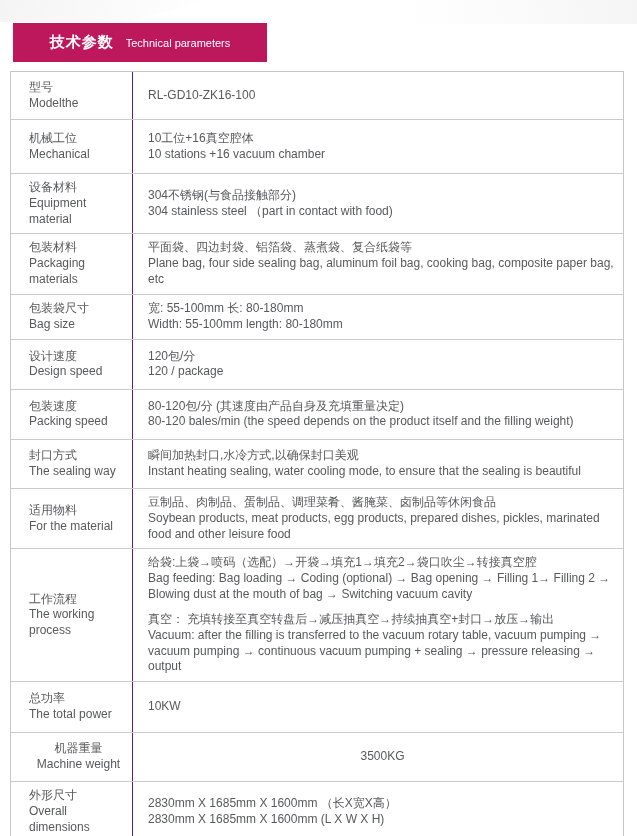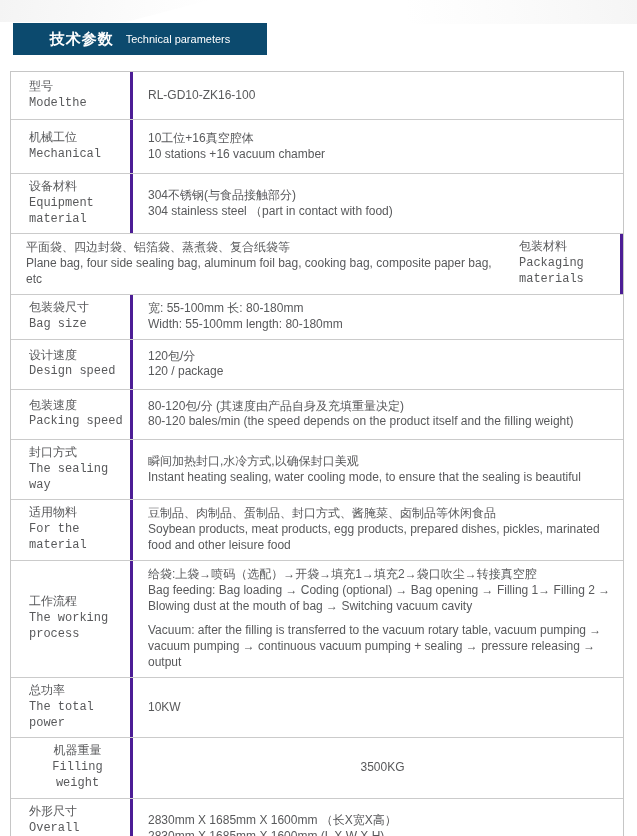--- a/index.html
+++ b/index.html
@@ -14,43 +14,42 @@
   .bg-shade-left {
     position: absolute; left: 0; top: 0; width: 210px; height: 22px;
     background: linear-gradient(100deg, #f4f4f4 0%, #fbfbfb 60%, #ffffff 100%);
     clip-path: polygon(0 0, 100% 0, 60% 100%, 0 100%);
   }
   .bg-shade-right {
     position: absolute; right: 0; top: 0; width: 230px; height: 24px;
     background: linear-gradient(260deg, #f5f5f5 0%, #fbfbfb 55%, #ffffff 100%);
   }
   .banner {
-    position: absolute; left: 13px; top: 23px; width: 254px; height: 32px;
-    background: #0c4a6e;
+    position: absolute; left: 13px; top: 23px; width: 254px; height: 39px;
+    background: #be185d;
     display: flex; align-items: center; justify-content: center;
     gap: 12px; color: #ffffff; white-space: nowrap;
   }
   .banner .cn { font-size: 15px; font-weight: bold; letter-spacing: 1px; }
   .banner .en { font-size: 11px; font-weight: 500; }
   .spec-table {
     position: absolute; left: 10px; top: 71px; width: 614px;
     border: 1px solid #c6c6c6;
     background: #ffffff;
     display: flex; flex-direction: column;
   }
   .t-row { display: flex; border-bottom: 1px solid #cbcbcb; }
   .t-row:last-child { border-bottom: none; }
   .cell {
     display: flex; flex-direction: column; justify-content: center;
     font-size: 12px; line-height: 1.32;
   }
   .cell.label {
-    flex: 0 0 122px; border-right: 3px solid #4c1d95;
+    flex: 0 0 122px; border-right: 1px solid #4c1d95;
     padding: 6px 4px 6px 18px;
-    font-family: Liberation Mono, monospace;
   }
   .cell.value { flex: 1 1 auto; padding: 6px 6px 6px 15px; }
   .line:empty { display: none; }
   .group2 { margin-top: 9px; }
   
   .t-row:nth-child(1)  { min-height: 48px; }
   .t-row:nth-child(2)  { min-height: 54px; }
   .t-row:nth-child(3)  { min-height: 49px; }
   .t-row:nth-child(4)  { min-height: 56px; }
   .t-row:nth-child(5)  { min-height: 45px; }
@@ -104,28 +103,28 @@
       <div class="line">设备材料</div>
       <div class="line">Equipment material</div>
     </div>
     <div class="cell value">
       <div class="line">304不锈钢(与食品接触部分)</div>
       <div class="line">304 stainless steel （part in contact with food)</div>
     </div>
   </div>
 
   <div class="t-row">
+    <div class="cell label">
+      <div class="line">包装材料</div>
+      <div class="line">Packaging materials</div>
+    </div>
     <div class="cell value">
       <div class="line">平面袋、四边封袋、铝箔袋、蒸煮袋、复合纸袋等</div>
       <div class="line">Plane bag, four side sealing bag, aluminum foil bag, cooking bag, composite paper bag, etc</div>
     </div>
-    <div class="cell label">
-      <div class="line">包装材料</div>
-      <div class="line">Packaging materials</div>
-    </div>
   </div>
 
   <div class="t-row">
     <div class="cell label">
       <div class="line">包装袋尺寸</div>
       <div class="line">Bag size</div>
     </div>
     <div class="cell value">
       <div class="line">宽: 55-100mm 长: 80-180mm</div>
       <div class="line">Width: 55-100mm length: 80-180mm</div>
@@ -164,56 +163,57 @@
       <div class="line">Instant heating sealing, water cooling mode, to ensure that the sealing is beautiful</div>
     </div>
   </div>
 
   <div class="t-row">
     <div class="cell label">
       <div class="line">适用物料</div>
       <div class="line">For the material</div>
     </div>
     <div class="cell value">
-      <div class="line">豆制品、肉制品、蛋制品、封口方式、酱腌菜、卤制品等休闲食品</div>
+      <div class="line">豆制品、肉制品、蛋制品、调理菜肴、酱腌菜、卤制品等休闲食品</div>
       <div class="line">Soybean products, meat products, egg products, prepared dishes, pickles, marinated food and other leisure food</div>
     </div>
   </div>
 
   <div class="t-row">
     <div class="cell label">
       <div class="line">工作流程</div>
       <div class="line">The working process</div>
     </div>
     <div class="cell value">
       <div>
         <div class="line">给袋:上袋→喷码（选配）→开袋→填充1→填充2→袋口吹尘→转接真空腔</div>
         <div class="line">Bag feeding: Bag loading → Coding (optional) → Bag opening → Filling 1→ Filling 2 → Blowing dust at the mouth of bag → Switching vacuum cavity</div>
       </div>
       <div class="group2">
+        <div class="line">真空： 充填转接至真空转盘后→减压抽真空→持续抽真空+封口→放压→输出</div>
         <div class="line">Vacuum: after the filling is transferred to the vacuum rotary table, vacuum pumping → vacuum pumping → continuous vacuum pumping + sealing → pressure releasing → output</div>
       </div>
     </div>
   </div>
 
   <div class="t-row">
     <div class="cell label">
       <div class="line">总功率</div>
       <div class="line">The total power</div>
     </div>
     <div class="cell value">
       <div class="line">10KW</div>
 
     </div>
   </div>
 
   <div class="t-row">
     <div class="cell label">
       <div class="line">机器重量</div>
-      <div class="line">Filling weight</div>
+      <div class="line">Machine weight</div>
     </div>
     <div class="cell value">
       <div class="line">3500KG</div>
 
     </div>
   </div>
 
   <div class="t-row">
     <div class="cell label">
       <div class="line">外形尺寸</div>

